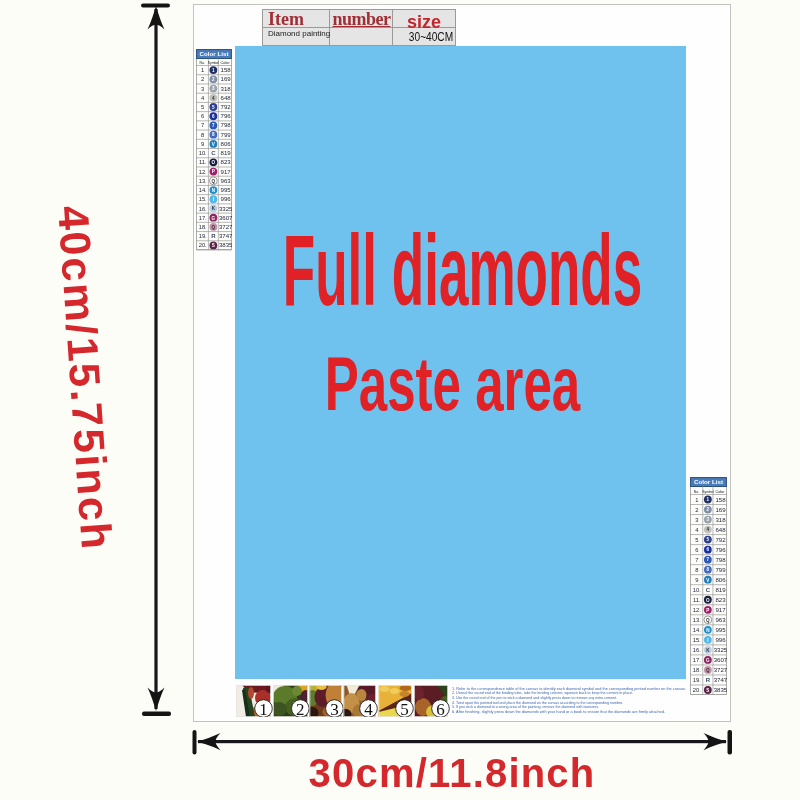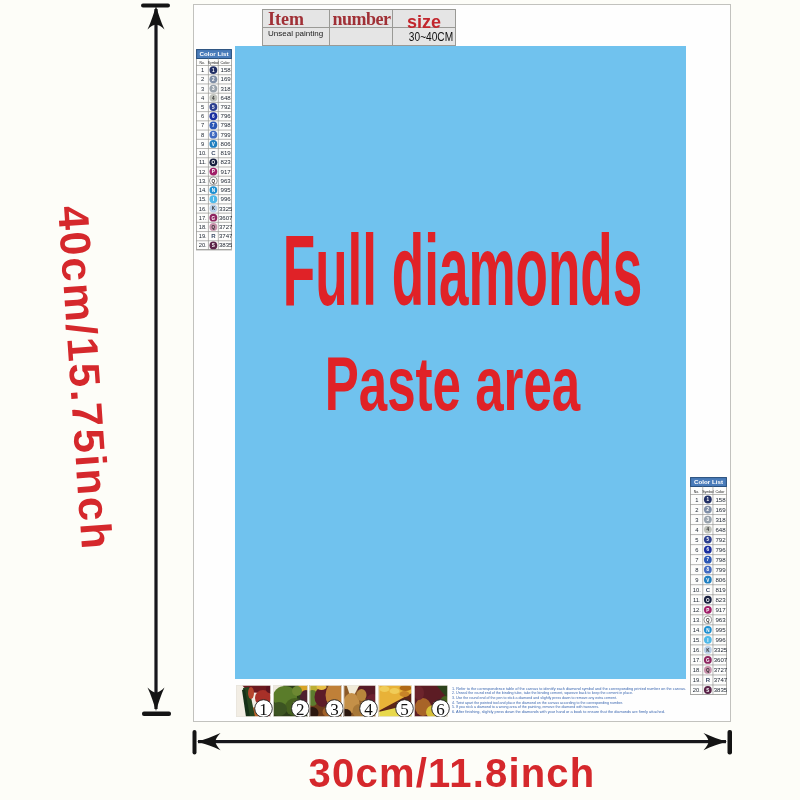--- a/index.html
+++ b/index.html
@@ -22,24 +22,24 @@
 </svg>
 
 <div class="abs" style="left:-86px;top:356px;width:346px;height:44px;transform:rotate(86deg);font-size:43px;font-weight:bold;color:#d5282c;text-align:center;white-space:nowrap;letter-spacing:2px;">40cm/15.75inch</div>
 
 <div class="abs" style="left:262px;top:9px;width:192px;height:35px;border:1px solid #9a9a96;background:#e5e5e5;">
   <div class="abs" style="left:0;top:0;width:100%;height:17px;border-bottom:1px solid #9a9a96;"></div>
   <div class="abs" style="left:66px;top:0;width:1px;height:35px;background:#9a9a96;"></div>
   <div class="abs" style="left:129px;top:0;width:1px;height:35px;background:#9a9a96;"></div>
 
   <div class="abs" style="left:5px;top:-1px;font-family:'Liberation Serif',serif;font-weight:bold;font-size:18px;color:#a03036;">Item</div>
-  <div class="abs" style="left:67px;top:-1px;width:63px;text-align:center;font-family:'Liberation Serif',serif;font-weight:bold;font-size:18px;color:#a03036;letter-spacing:-0.5px;">number</div>
+  <div class="abs" style="left:67px;top:-1px;width:63px;text-align:center;font-family:'Liberation Serif',serif;font-weight:bold;font-size:18px;color:#a03036;letter-spacing:-0.5px;text-decoration:underline;">number</div>
   <div class="abs" style="left:130px;top:2px;width:62px;text-align:center;font-weight:bold;font-size:18px;color:#c2262d;">size</div>
 
-  <div class="abs" style="left:5px;top:19px;font-size:8px;color:#1a1a1a;">Unseal painting</div>
+  <div class="abs" style="left:5px;top:19px;font-size:8px;color:#1a1a1a;">Diamond painting</div>
   <div class="abs" style="left:137px;top:19px;width:62px;text-align:center;font-size:13px;color:#111;transform:scaleX(0.78);">30~40CM</div>
 </div>
 
 <div class="abs" style="left:235px;top:46px;width:451px;height:633px;background:#70c2ee;"></div>
 
 <div class="abs" style="left:120px;top:213px;width:685px;text-align:center;font-size:101px;font-weight:bold;color:#e02227;white-space:nowrap;transform:scaleX(0.525);">Full diamonds</div>
 
 <div class="abs" style="left:262px;top:340px;width:381px;text-align:center;font-size:76px;font-weight:bold;color:#e02227;white-space:nowrap;transform:scaleX(0.672);">Paste area</div>
 
 <svg class="abs" style="left:196px;top:49px;" width="36" height="202" viewBox="0 0 36 202" id="clist1">

